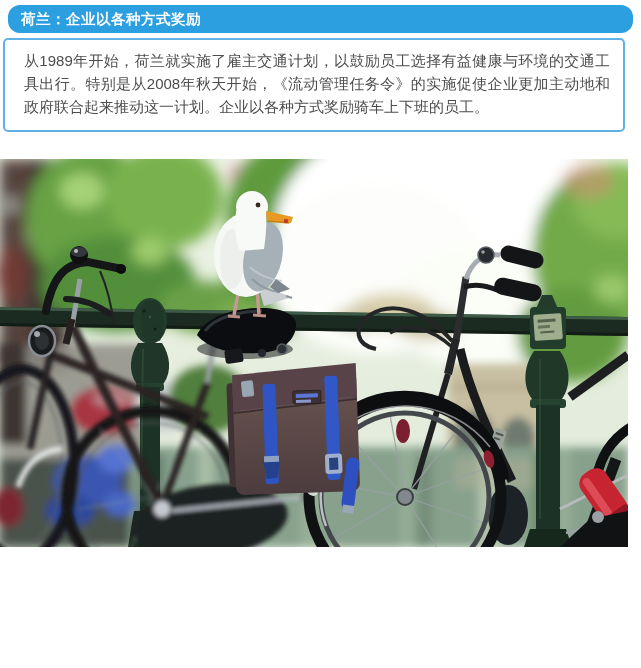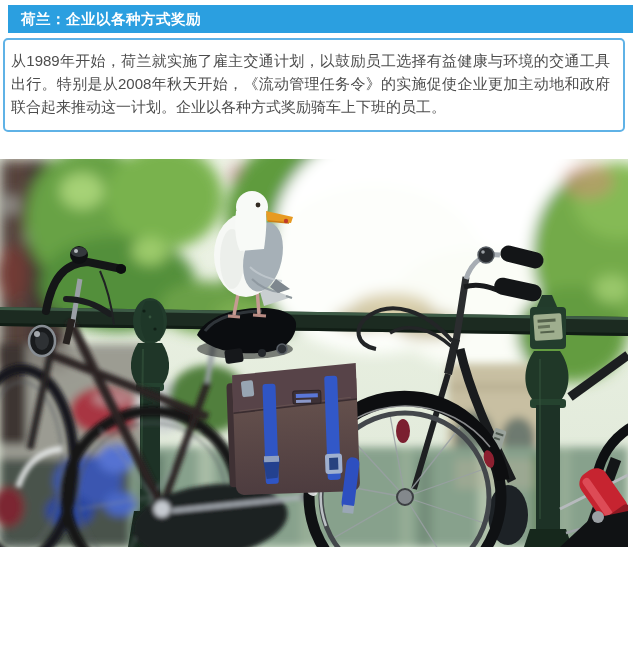--- a/index.html
+++ b/index.html
@@ -1,28 +1,28 @@
 <!DOCTYPE html>
 <html style="--page-bg: #ffffff; --header-bg: #2b9fe0; --box-border: #5fb2e6; --body-text: #4d4d4d;"><head>
 <meta charset="utf-8">
 <style>
   html,body{margin:0;padding:0;background:#fff;}
   body{width:641px;font-family:"Liberation Sans","DejaVu Sans",sans-serif;}
   .page{width:641px;background:var(--page-bg,#ffffff);padding-bottom:8px;}
   .header-bar{
     margin:5px 8px 0 8px;height:28px;
     background:var(--header-bg,#2b9fe0);
-    display:flex;align-items:center;padding-left:13px;box-sizing:border-box;
+    display:flex;align-items:center;padding-left:13px;box-sizing:border-box;border-radius:12px;
   }
   .header-title{color:#ffffff;font-weight:bold;font-size:14.5px;letter-spacing:.5px;}
   .article-box{
     margin:5px 16px 0 3px;
     border:2px solid var(--box-border,#5fb2e6);
     border-radius:5px;
-    padding:9px 13px 12px 6px;
+    padding:9px 13px 12px 19px;
     box-sizing:border-box;
     background:#fff;
   }
   .article-box p{
     margin:0;font-size:15px;line-height:23px;
     color:var(--body-text,#4d4d4d);
     text-align:justify;
   }
   figure.photo{margin:27px 0 0 0;padding:0;width:628px;height:388px;overflow:hidden;background:#e9f0e2;}
   figure.photo svg{display:block;}

